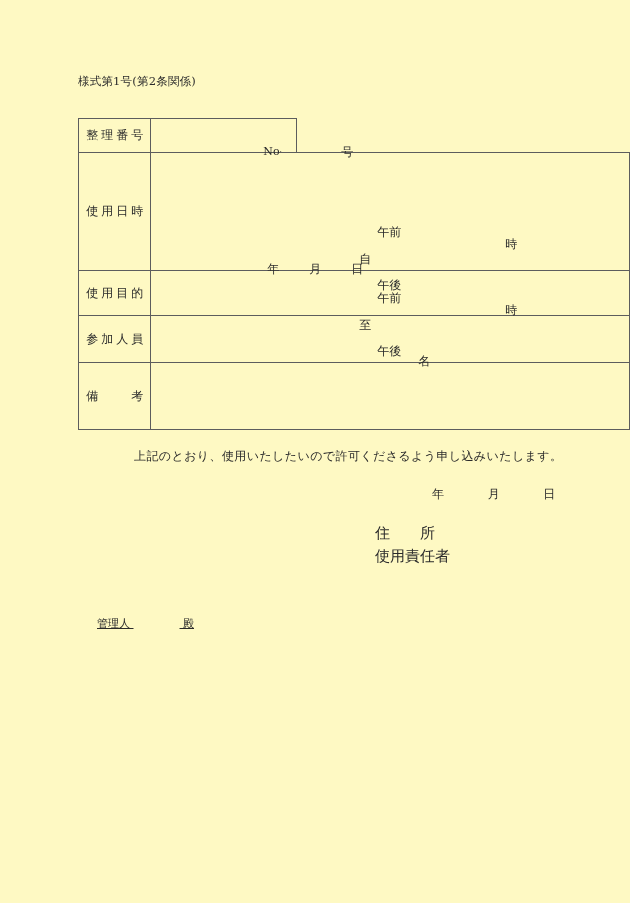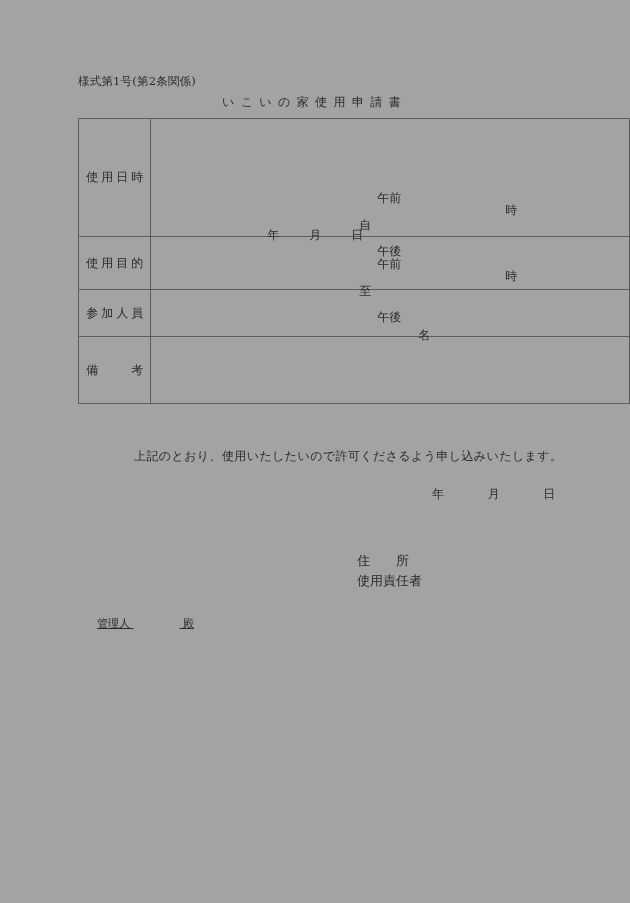--- a/index.html
+++ b/index.html
@@ -15,21 +15,21 @@
     font-family: "DejaVu Serif", "Liberation Serif", serif;
     color: #2b2b2b;
     overflow: hidden;
   }
 
   .page {
     position: absolute;
     left: 0; top: 0;
     width: 630px;
     height: 903px;
-    background: #a3a3a3;
+    background: #fef9c3;
   }
 
   
   .form-no {
     position: absolute;
     left: 78px;
     top: 74px;
     font-size: 11.5px;
     letter-spacing: 0.2px;
     white-space: nowrap;
@@ -69,21 +69,21 @@
     white-space: nowrap;
     font-size: 12px;
   }
   .lbl-wide {
     letter-spacing: 3px;
     text-indent: 3px;
   }
 
   .r-no   { height: 34px; }
   .r-date { height: 118px; padding-left: 11px; }
-  .r-purp { height: 53px; padding-left: 28px; }
+  .r-purp { height: 45px; padding-left: 28px; }
   .r-ppl  { height: 47px; padding-left: 45px; }
   .r-note { height: 67px; }
 
   .cell-inner { position: relative; width: 100%; height: 100%; }
   .at { position: absolute; white-space: nowrap; font-size: 12px; }
 
   
   .no-mark { left: 112px; top: 9px; font-size: 11px; }
   .no-mark sup { font-size: 7.5px; vertical-align: 0.42em; }
   .no-gou  { left: 190px; top: 8px; }
@@ -130,25 +130,24 @@
     left: 432px;
     top: 486px;
     font-size: 12px;
     white-space: nowrap;
   }
   .date-line span { display: inline-block; }
   .date-line .sp { width: 36px; }
 
   .sign-block {
     position: absolute;
-    left: 357px;
+    left: 375px;
     top: 522px;
-    font-size: 13px;
+    font-size: 15px;
     line-height: 1.55;
-    margin-top: 29px;
   }
   .sign-block div { white-space: nowrap; }
   .sign-addr { letter-spacing: 0px; }
 
   .admin-line {
     position: absolute;
     left: 97px;
     top: 616px;
     font-size: 11px;
     white-space: nowrap;
@@ -156,30 +155,39 @@
   }
   .admin-line .sp { display: inline-block; width: 46px; }
 </style>
 </head>
 <body>
 
 <div class="page">
 
   <div class="form-no">様式第1号(第2条関係)</div>
 
-  <div class="doc-title">いこいの家使用申請書</div>
 
   <table class="tbl">
     <colgroup>
       <col class="col-label">
       <col class="col-val-short">
       <col class="col-val-long">
     </colgroup>
 
     <tbody>
+        <tr class="r-no">
+      <td class="lbl">整理番号</td>
+      <td colspan="1">
+        <div class="cell-inner">
+          <span class="at no-mark"><span>No</span><sup>.</sup></span>
+          <span class="at no-gou">号</span>
+        </div>
+      </td>
+      <td style="border:none"></td>
+    </tr>
 
     <tr class="r-date">
       <td class="lbl">使用日時</td>
       <td colspan="2">
         <div class="cell-inner">
           <span class="at dt-year">年</span>
           <span class="at dt-month">月</span>
           <span class="at dt-day">日</span>
 
           <span class="at grp-from">

